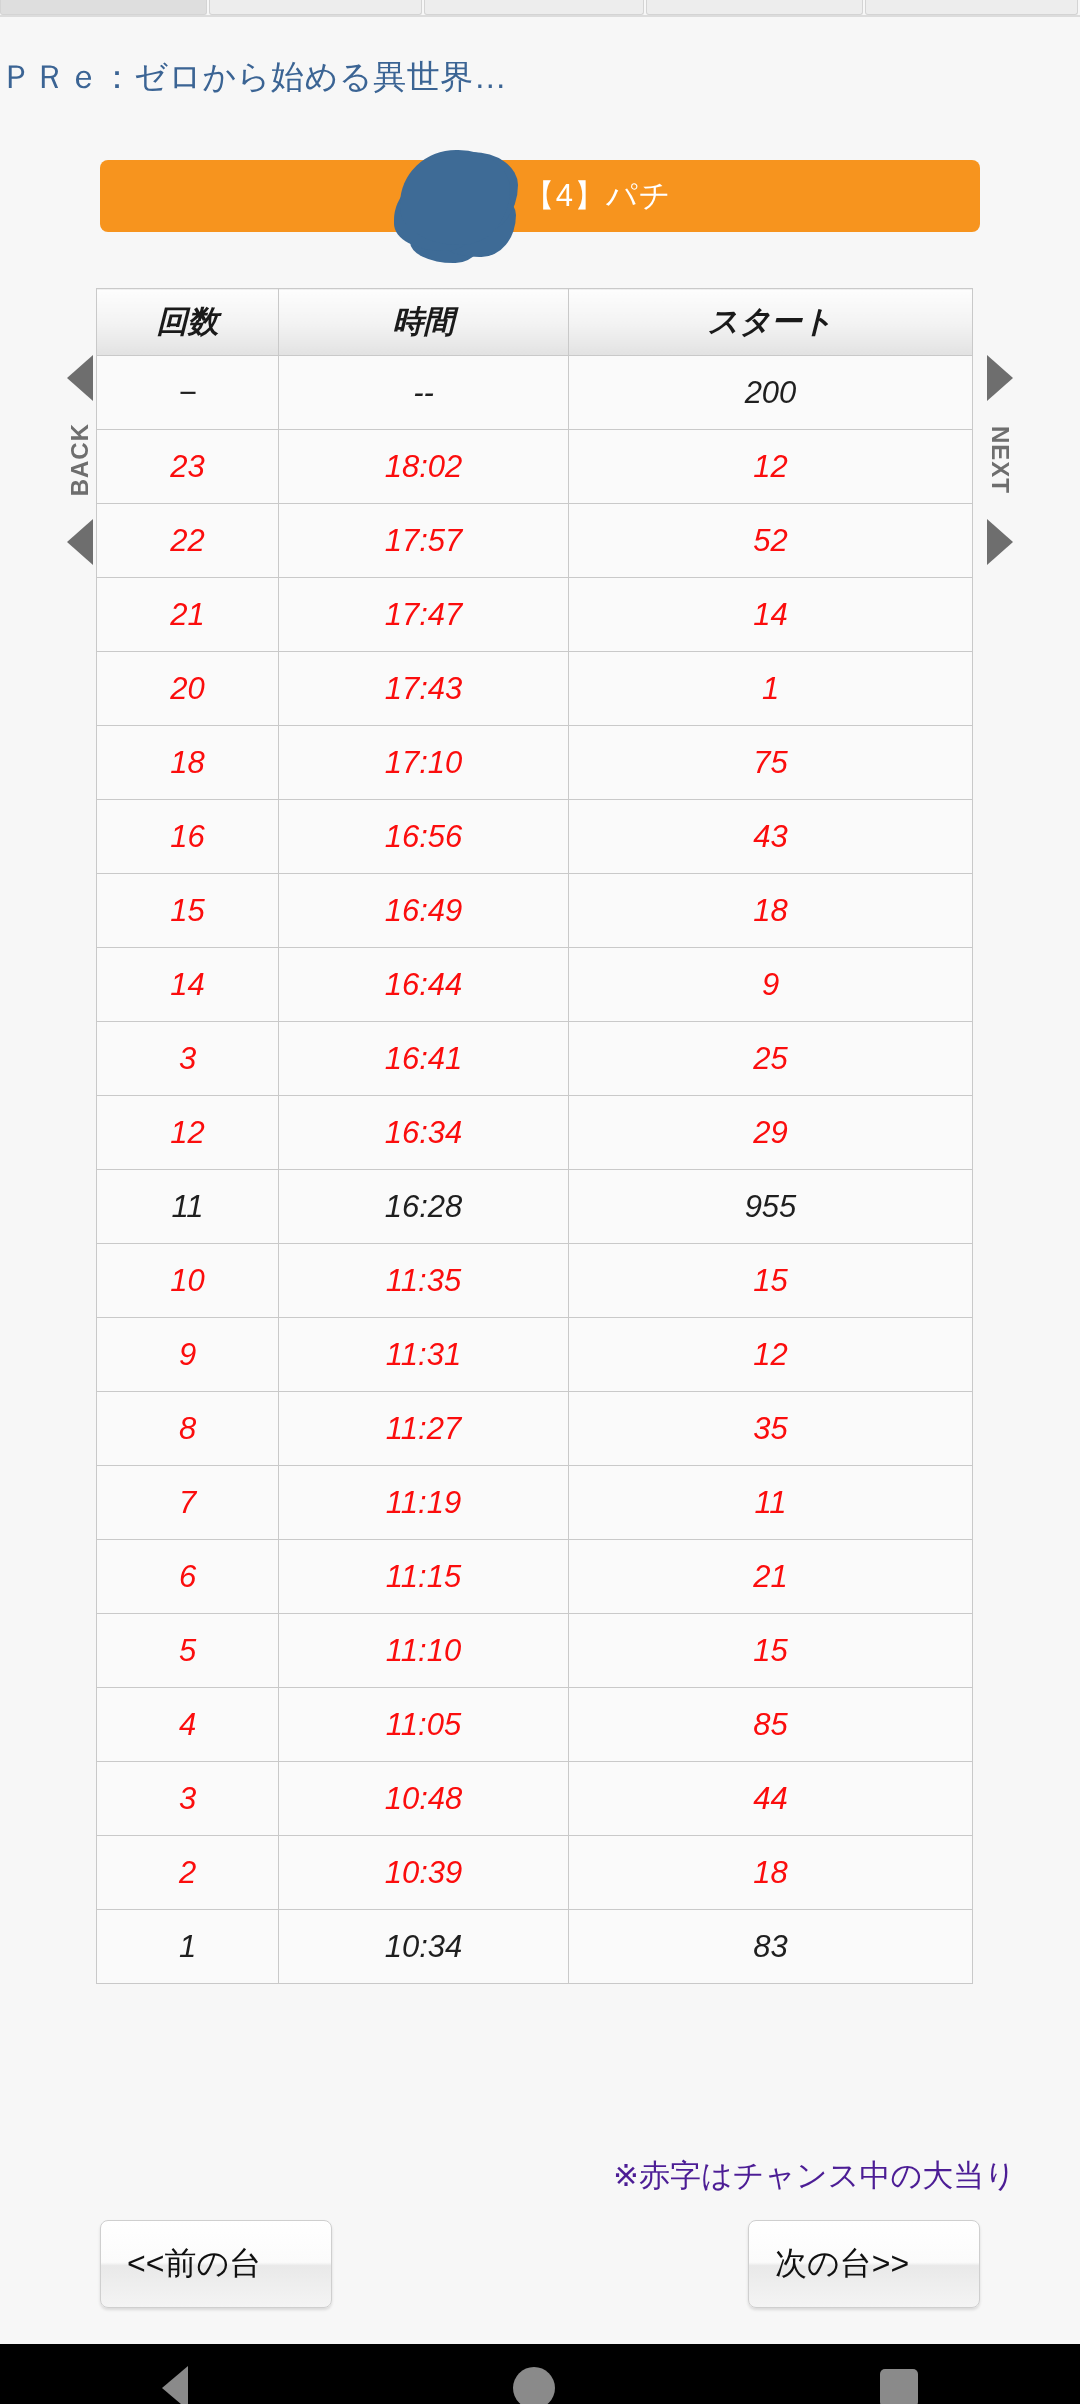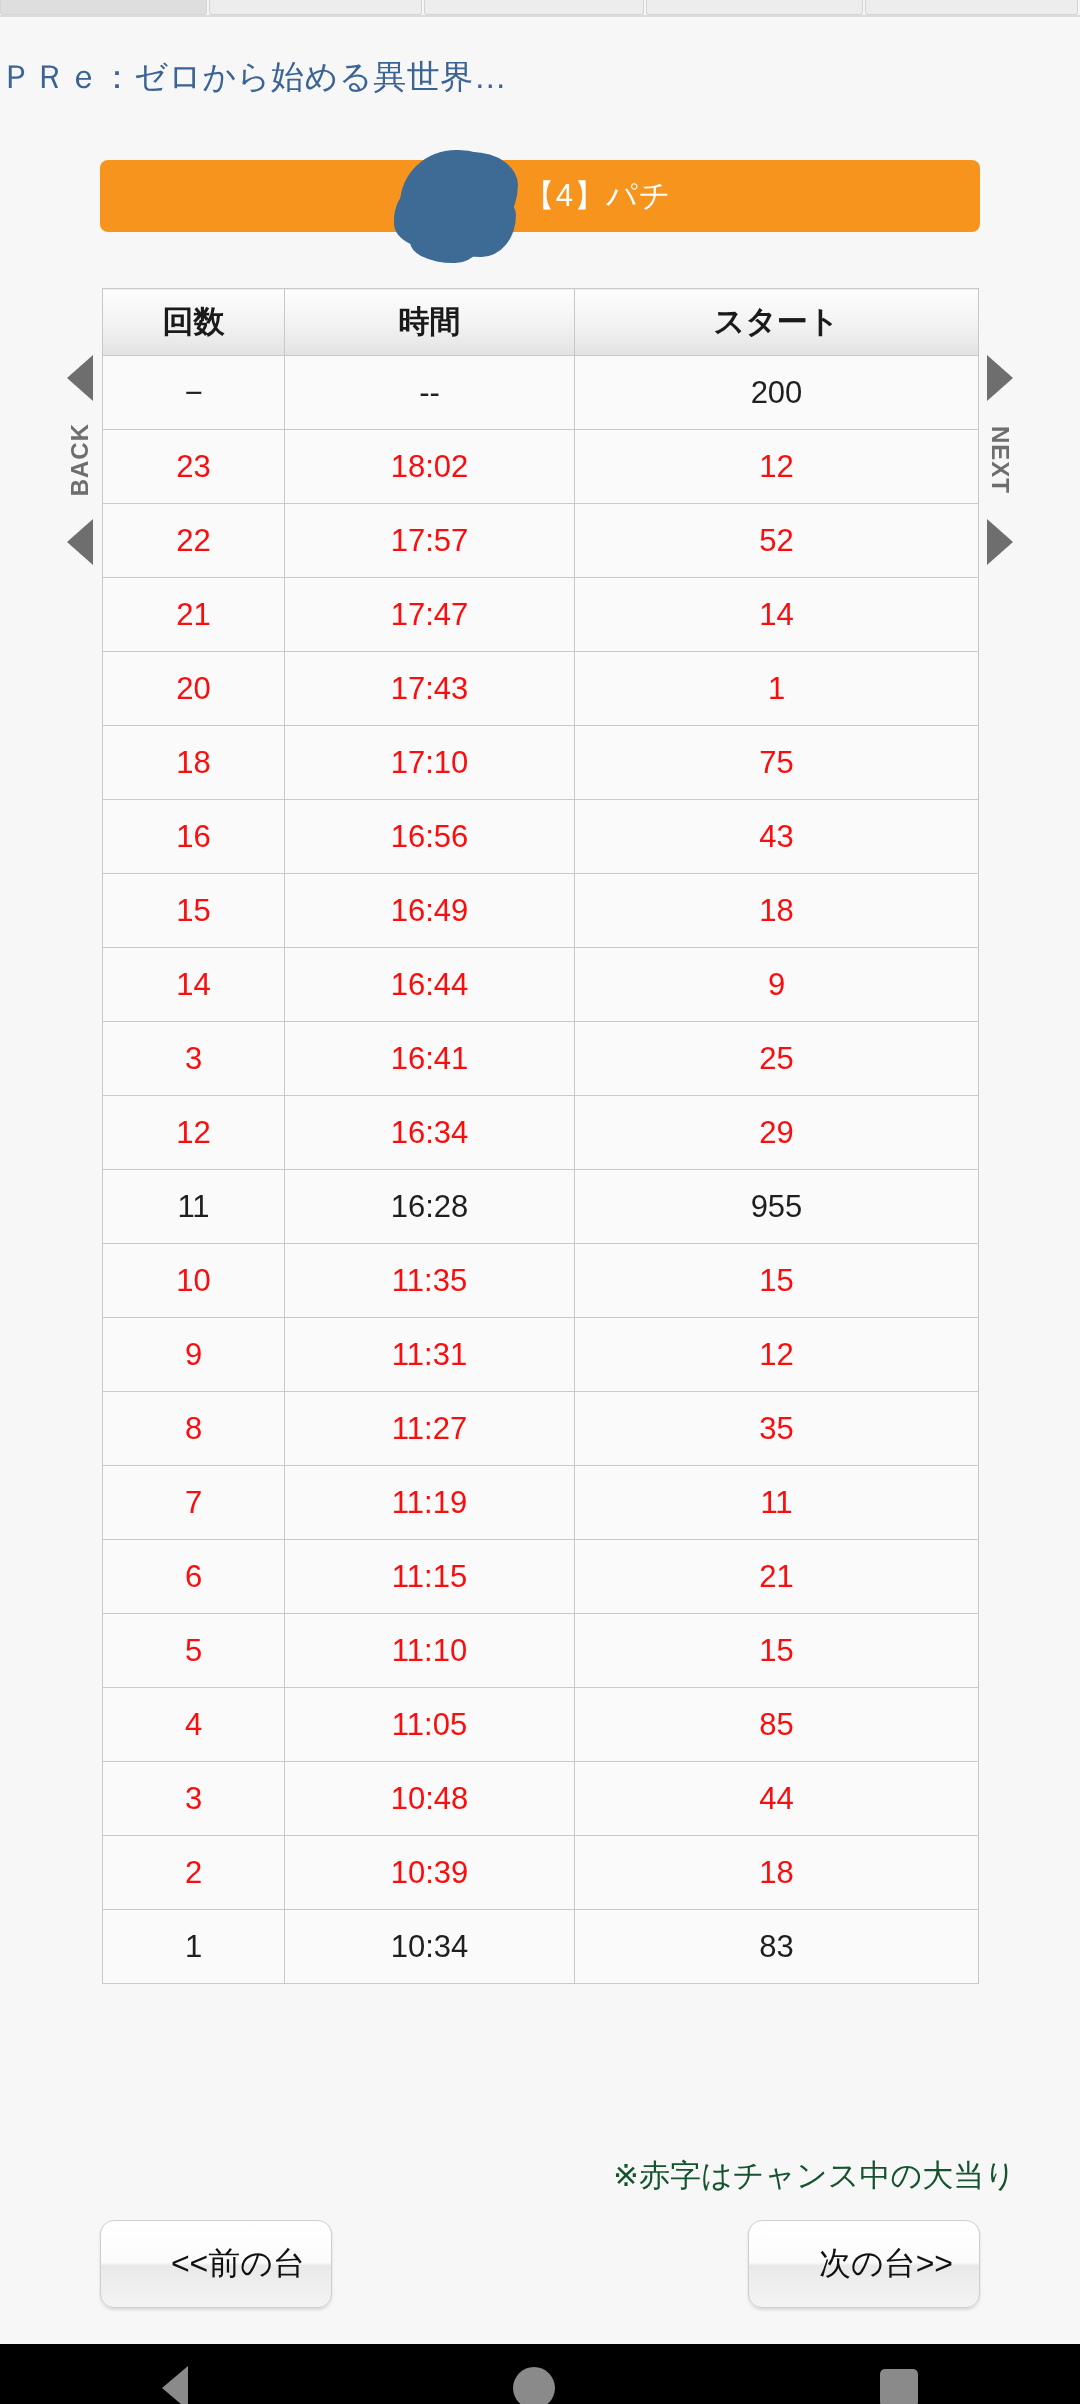--- a/index.html
+++ b/index.html
@@ -115,22 +115,23 @@
     border-top: 23px solid transparent;
     border-bottom: 23px solid transparent;
   }
   .tri.left  { border-right: 26px solid #6e6e6e; }
   .tri.right { border-left: 26px solid #6e6e6e; }
 
   
   .table-wrap {
     position: absolute;
     top: 288px;
-    left: 102px;
+    left: 96px;
     width: 876px;
+    font-style: italic;
   }
   table.history {
     width: 876px;
     border-collapse: collapse;
     table-layout: fixed;
     background: #fafafa;
   }
   table.history th,
   table.history td {
     border: 1px solid #c9c9c9;
@@ -154,40 +155,40 @@
   col.c-count { width: 182px; }
   col.c-time  { width: 290px; }
   col.c-start { width: 404px; }
 
   
   .legend-note {
     position: absolute;
     top: 2155px;
     right: 64px;
     font-size: 31px;
-    color: #14532d;
+    color: #4c1d95;
     white-space: nowrap;
   }
 
   
   .btn {
     position: absolute;
     top: 2220px;
     height: 88px;
     min-width: 232px;
     padding: 0 26px;
     border: 1px solid #cfcfcf;
-    border-radius: 14px;
+    border-radius: 8px;
     background: linear-gradient(to bottom, #ffffff 0%, #fbfbfb 48%, #e9e9e9 52%, #f4f4f4 100%);
     box-shadow: 0 2px 3px rgba(0,0,0,0.12);
     font-size: 32px;
     color: #111111;
     display: flex;
     align-items: center;
-    justify-content: flex-end;
+    justify-content: flex-start;
     box-sizing: border-box;
     cursor: pointer;
   }
   .btn.prev { left: 100px; }
   .btn.next { right: 100px; }
 
   
   .sysnav {
     position: absolute;
     left: 0;

